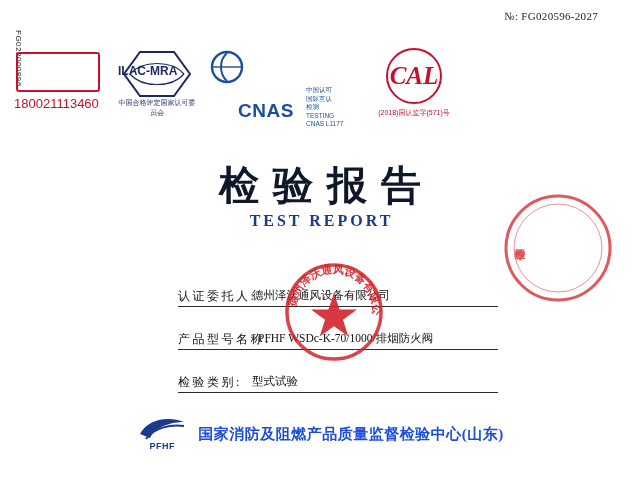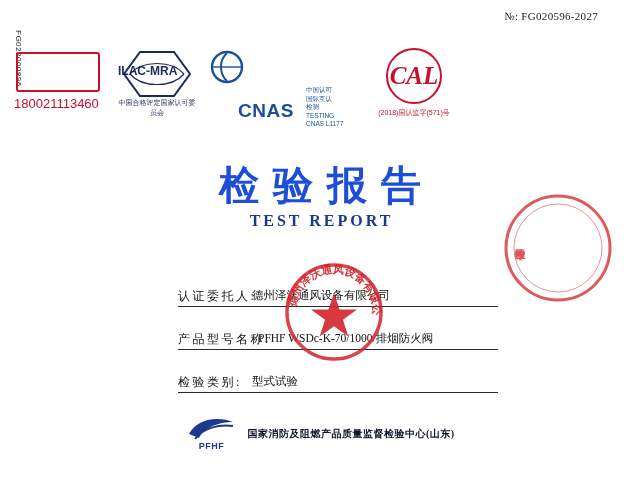--- a/index.html
+++ b/index.html
@@ -205,21 +205,21 @@
   }
   
   .title-cn {
     position: absolute;
     top: 158px;
     left: 0;
     width: 640px;
     text-align: center;
     font-size: 40px;
     font-weight: bold;
-    color: #1d4ed8;
+    color: #0f172a;
     letter-spacing: 14px;
     text-indent: 14px;
     font-family: "Liberation Serif", serif;
   }
   .title-en {
     position: absolute;
     top: 212px;
     left: 0;
     width: 640px;
     text-align: center;
@@ -317,23 +317,23 @@
     text-align: center;
     font-size: 9px;
     font-weight: bold;
     color: #1b3a8c;
     font-family: "Liberation Sans", sans-serif;
     letter-spacing: 0.5px;
   }
   .footer-cn {
     display: inline-block;
     vertical-align: middle;
-    font-size: 10px;
-    font-weight: bold;
-    color: #0f172a;
+    font-size: 15px;
+    font-weight: bold;
+    color: #1d4ed8;
     letter-spacing: 0.5px;
     font-family: "Liberation Serif", serif;
   }
   .footer-en {
     margin-top: 3px;
     font-size: 8.5px;
     color: #1b3a8c;
     font-family: "Liberation Serif", serif;
     letter-spacing: 0.2px;
   }

